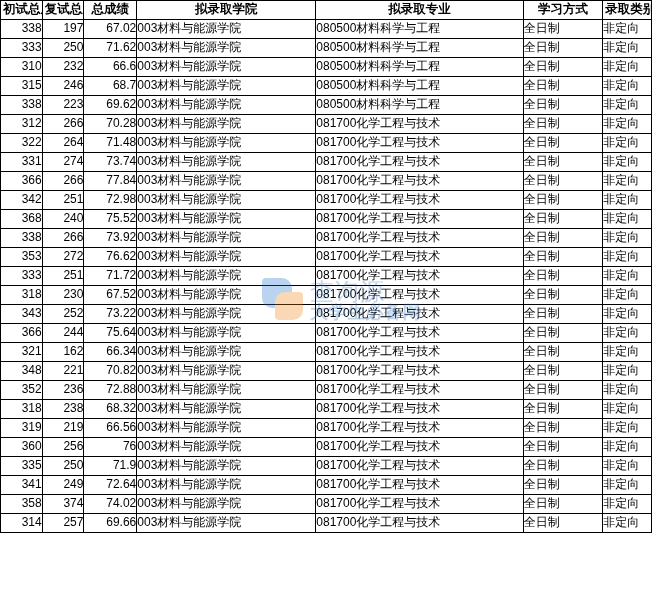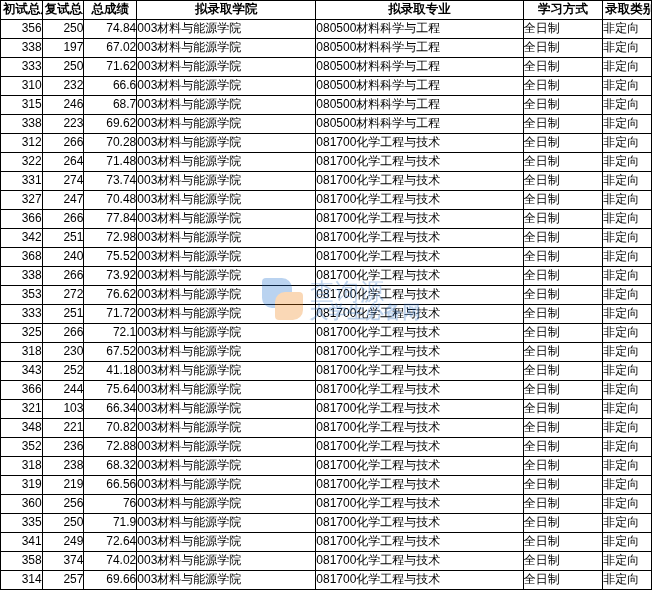--- a/index.html
+++ b/index.html
@@ -124,29 +124,20 @@
         <th class="c-retest">复试总成绩</th>
         <th class="c-total">总成绩</th>
         <th class="c-college">拟录取学院</th>
         <th class="c-major">拟录取专业</th>
         <th class="c-mode">学习方式</th>
         <th class="c-type">录取类别</th>
       </tr>
     </thead>
     <tbody id="tbody">
         <tr>
-          <td class="num">356</td>
-          <td class="num">250</td>
-          <td class="num">74.84</td>
-          <td class="txt">003材料与能源学院</td>
-          <td class="txt">080500材料科学与工程</td>
-          <td class="mode">全日制</td>
-          <td class="type">非定向</td>
-        </tr>
-        <tr>
           <td class="num">338</td>
           <td class="num">197</td>
           <td class="num">67.02</td>
           <td class="txt">003材料与能源学院</td>
           <td class="txt">080500材料科学与工程</td>
           <td class="mode">全日制</td>
           <td class="type">非定向</td>
         </tr>
         <tr>
           <td class="num">333</td>
@@ -205,29 +196,20 @@
         <tr>
           <td class="num">331</td>
           <td class="num">274</td>
           <td class="num">73.74</td>
           <td class="txt">003材料与能源学院</td>
           <td class="txt">081700化学工程与技术</td>
           <td class="mode">全日制</td>
           <td class="type">非定向</td>
         </tr>
         <tr>
-          <td class="num">327</td>
-          <td class="num">247</td>
-          <td class="num">70.48</td>
-          <td class="txt">003材料与能源学院</td>
-          <td class="txt">081700化学工程与技术</td>
-          <td class="mode">全日制</td>
-          <td class="type">非定向</td>
-        </tr>
-        <tr>
           <td class="num">366</td>
           <td class="num">266</td>
           <td class="num">77.84</td>
           <td class="txt">003材料与能源学院</td>
           <td class="txt">081700化学工程与技术</td>
           <td class="mode">全日制</td>
           <td class="type">非定向</td>
         </tr>
         <tr>
           <td class="num">342</td>
@@ -268,58 +250,49 @@
         <tr>
           <td class="num">333</td>
           <td class="num">251</td>
           <td class="num">71.72</td>
           <td class="txt">003材料与能源学院</td>
           <td class="txt">081700化学工程与技术</td>
           <td class="mode">全日制</td>
           <td class="type">非定向</td>
         </tr>
         <tr>
-          <td class="num">325</td>
-          <td class="num">266</td>
-          <td class="num">72.1</td>
-          <td class="txt">003材料与能源学院</td>
-          <td class="txt">081700化学工程与技术</td>
-          <td class="mode">全日制</td>
-          <td class="type">非定向</td>
-        </tr>
-        <tr>
           <td class="num">318</td>
           <td class="num">230</td>
           <td class="num">67.52</td>
           <td class="txt">003材料与能源学院</td>
           <td class="txt">081700化学工程与技术</td>
           <td class="mode">全日制</td>
           <td class="type">非定向</td>
         </tr>
         <tr>
           <td class="num">343</td>
           <td class="num">252</td>
-          <td class="num">41.18</td>
+          <td class="num">73.22</td>
           <td class="txt">003材料与能源学院</td>
           <td class="txt">081700化学工程与技术</td>
           <td class="mode">全日制</td>
           <td class="type">非定向</td>
         </tr>
         <tr>
           <td class="num">366</td>
           <td class="num">244</td>
           <td class="num">75.64</td>
           <td class="txt">003材料与能源学院</td>
           <td class="txt">081700化学工程与技术</td>
           <td class="mode">全日制</td>
           <td class="type">非定向</td>
         </tr>
         <tr>
           <td class="num">321</td>
-          <td class="num">103</td>
+          <td class="num">162</td>
           <td class="num">66.34</td>
           <td class="txt">003材料与能源学院</td>
           <td class="txt">081700化学工程与技术</td>
           <td class="mode">全日制</td>
           <td class="type">非定向</td>
         </tr>
         <tr>
           <td class="num">348</td>
           <td class="num">221</td>
           <td class="num">70.82</td>

